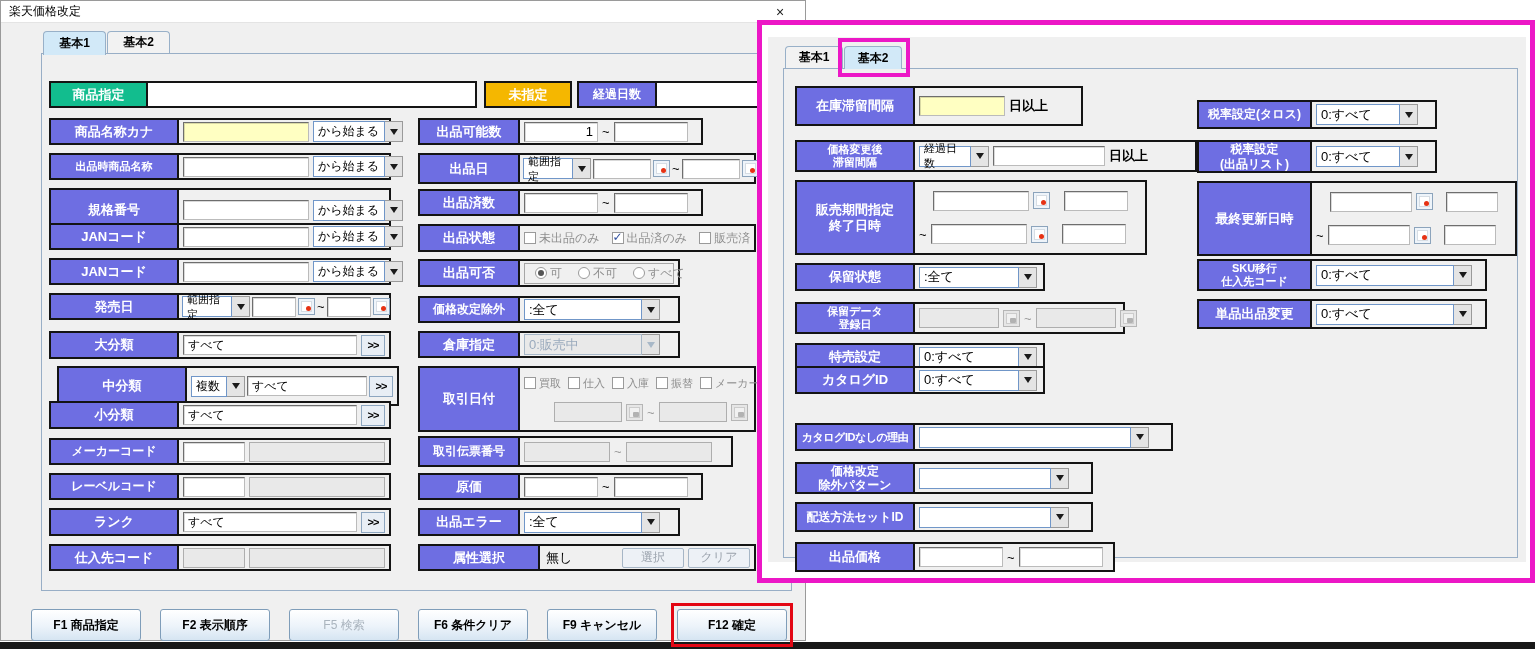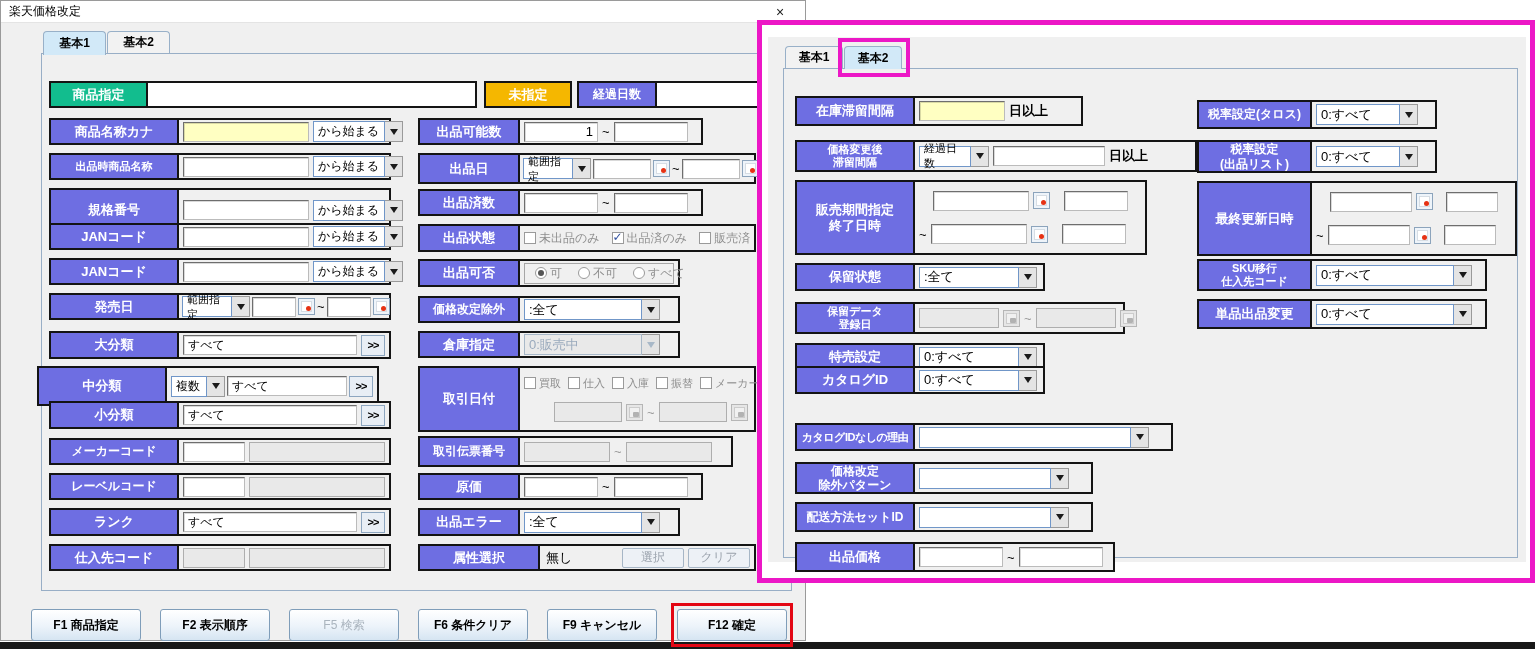--- a/index.html
+++ b/index.html
@@ -182,21 +182,21 @@
   </div>
 
   <div class="row" style="left:48px;top:330px;width:342px;height:28px">
     <div class="lbl" style="width:128px">大分類</div>
     <div class="fields">
       <span class="inp grow">すべて</span>
       <span class="more">&gt;&gt;</span>
     </div>
   </div>
 
-  <div class="row" style="left:36px;top:365px;width:342px;height:40px">
+  <div class="row" style="left:56px;top:365px;width:342px;height:40px">
     <div class="lbl" style="width:128px">中分類</div>
     <div class="fields" style="gap:2px">
       <span class="combo">
         <span class="ctxt" style="width:36px;font-size:12px">複数</span>
         <span class="cbtn">
             <span class="arr"></span>
           </span>
       </span>
       <span class="inp grow">すべて</span>
       <span class="more">&gt;&gt;</span>
@@ -440,21 +440,21 @@
     </div>
   <div class="tab sel" style="left:82px;top:21px;width:58px;height:23px">
       <span>基本2</span>
     </div>
   <div class="mgbox" style="left:76px;top:13px;width:72px;height:39px"></div>
   <div class="panel" style="left:21px;top:43px;width:735px;height:490px"></div>
   <div class="grp" style="left:27px;top:55px;width:723px;height:472px">
     <span>≪検索条件≫</span>
   </div>
 
-  <div class="row" style="left:33px;top:71px;width:288px;height:30px">
+  <div class="row" style="left:33px;top:61px;width:288px;height:40px">
     <div class="lbl" style="width:118px">在庫滞留間隔</div>
     <div class="fields">
       <span class="inp yellow" style="width:86px"></span>
       <span class="suffix">日以上</span>
     </div>
   </div>
 
   <div class="row" style="left:33px;top:115px;width:402px;height:32px">
     <div class="lbl lbl2 sm" style="width:118px">
       <span>価格変更後</span>

